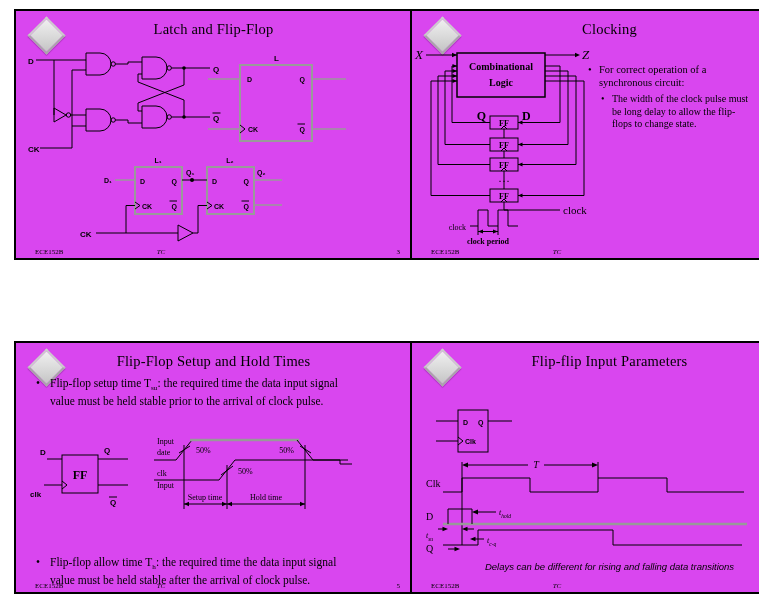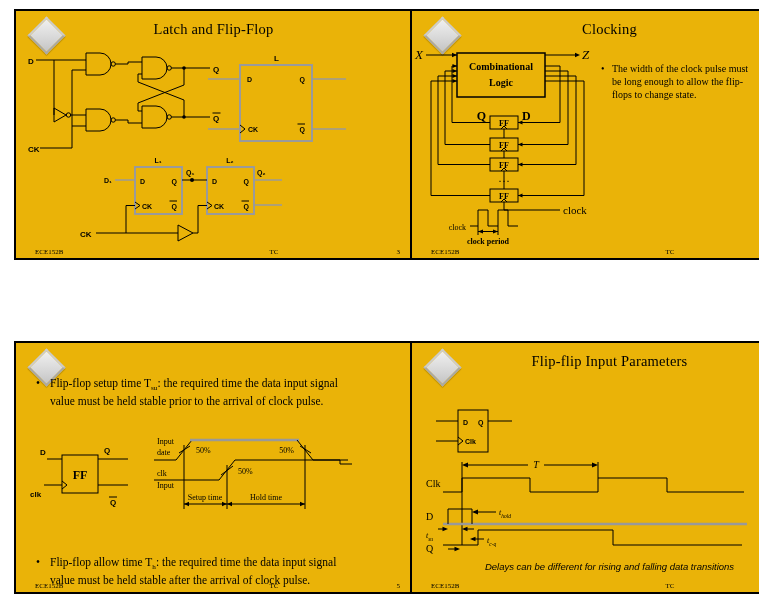--- a/index.html
+++ b/index.html
@@ -1,28 +1,28 @@
 <!DOCTYPE html>
 <html><head>
 <meta charset="utf-8">
 <style>
   html,body{margin:0;padding:0;background:#ffffff;}
   #page{position:relative;width:759px;height:602px;background:#fff;font-family:"Liberation Serif",serif;color:#000;}
-  .slide{position:absolute;width:399px;height:251px;border:2px solid #000;background:#eab308;box-sizing:border-box;overflow:hidden;}
+  .slide{position:absolute;width:399px;height:251px;border:2px solid #000;background:#d946ef;box-sizing:border-box;overflow:hidden;}
   #s1{left:14px;top:9px;}
   #s2{left:410px;top:9px;padding-left:34px;}
   #s3{left:14px;top:341px;height:253px;}
   #s4{left:410px;top:341px;height:253px;}
   .diamond{position:absolute;left:17px;top:11px;width:23px;height:23px;transform:rotate(45deg);
     background:linear-gradient(135deg,#f0f0f0 0%,#d9d9d9 55%,#c4c4c4 100%);
     border:2px solid #cccccc;border-right-color:#a8a8a8;border-bottom-color:#a8a8a8;box-shadow:1px 1px 1px rgba(0,0,0,.2);}
   .title{position:absolute;left:0;right:0;top:10px;text-align:center;font-size:14.5px;letter-spacing:.2px;}
   .footer{position:absolute;left:7px;right:11px;bottom:2px;font-size:7px;display:flex;margin-left:12px;}
   .footer .fl{flex:1;text-align:left;}
-  .footer .fc{flex:1;text-align:right;}
+  .footer .fc{flex:1;text-align:left;font-style:italic;}
   .footer .fr{flex:1;text-align:right;}
   svg.diagram{position:absolute;left:0;}
   
   text{fill:#000;}
   .lbl{font:bold 8px "Liberation Sans",sans-serif;}
   .lbls{font:bold 7px "Liberation Sans",sans-serif;}
   .big{font:bold 12px "Liberation Serif",serif;}
   .serit{font:italic 13px "Liberation Serif",serif;}
   .serb{font:bold 10px "Liberation Serif",serif;}
   .ser11{font:11px "Liberation Serif",serif;}
@@ -215,35 +215,40 @@
         <path class="wire" d="M58,184 H66 V168 H76 V184 H86 V168 H96 V184 H106"></path>
         <text class="ser8" x="54" y="188" text-anchor="end">clock</text>
         <path class="wire" d="M66,184 V193 M86,184 V193 M66,189.5 H86"></path>
         <polygon points="66,189.5 71,187.5 71,191.5" class="blk"></polygon>
         <polygon points="86,189.5 81,187.5 81,191.5" class="blk"></polygon>
         <text class="ser8b" x="76" y="202" text-anchor="middle">clock period</text>
       </g>
     </svg>
 
     <div class="bullets2">
+      <div class="bit">
+        <span class="dot"></span>
+        <span>For correct operation of a synchronous circuit:</span>
+      </div>
       <div class="bit sub-bit">
         <span class="dot"></span>
-        <span>The width of the clock pulse must be long enough to allow the flip-flops to change state.</span>
+        <span>The width of the clock pulse must be long delay to allow the flip-flops to change state.</span>
       </div>
     </div>
 
     <div class="footer">
       <span class="fl">ECE152B</span>
       <span class="fc">TC</span>
       <span class="fr">4</span>
     </div>
   </div>
 
   <div class="slide" id="s3">
     <div class="diamond"></div>
+    <div class="title">Flip-Flop Setup and Hold Times</div>
 
     <div class="bullet3 bit" style="top:33px">
       <span class="dot"></span>
       <span><span>Flip-flop setup time T</span><sub>su</sub><span>: the required time the data input signal value must be held stable prior to the arrival of clock pulse.</span></span>
     </div>
 
     <svg class="diagram" style="top:90px" width="339" height="115" viewBox="0 0 339 115">
       <g>
         <text class="lbl" x="24" y="22">D</text>
         <path class="wire" d="M31,26 H46"></path>

